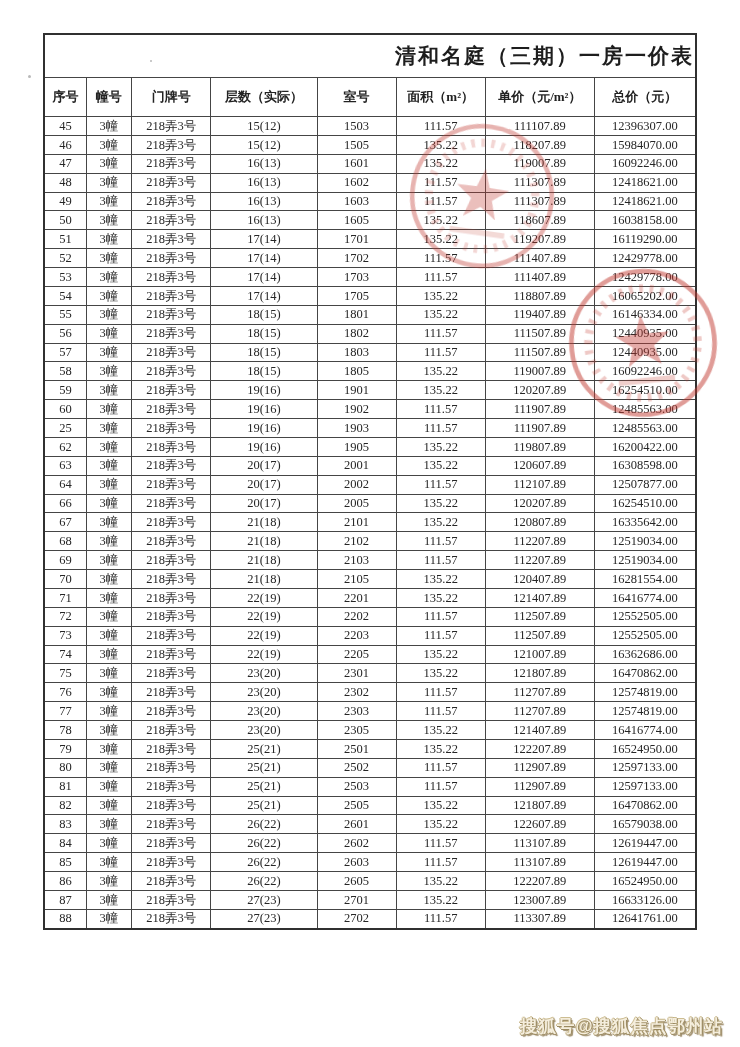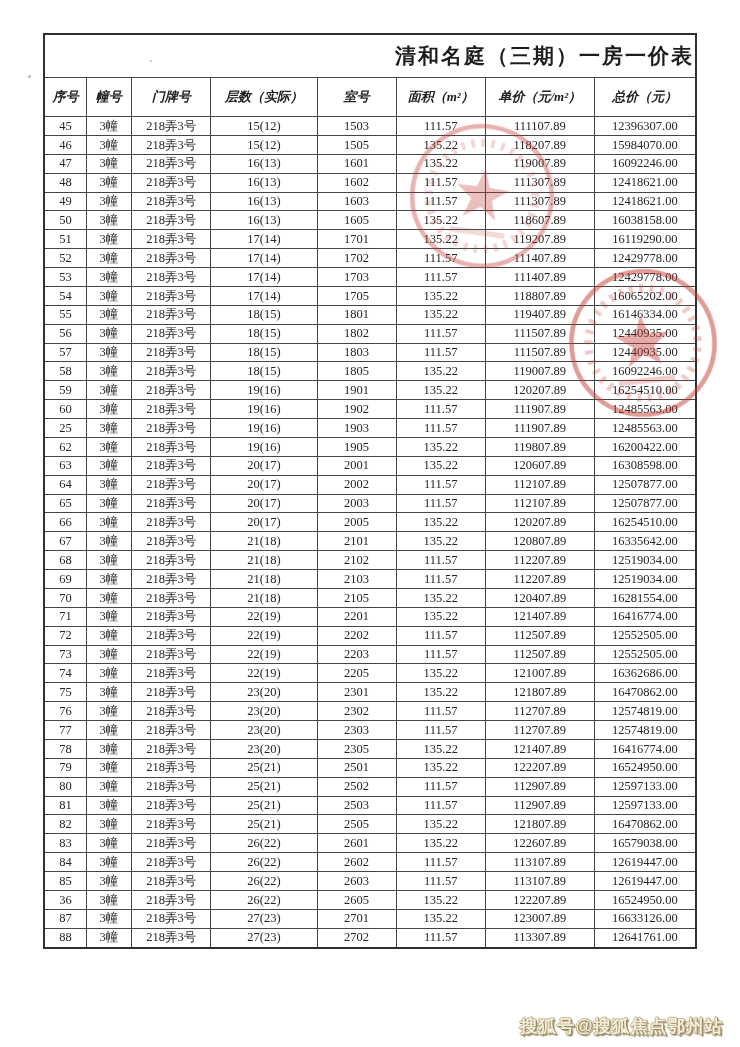--- a/index.html
+++ b/index.html
@@ -36,21 +36,20 @@
     color: #1d1d1d;
   }
   th.col-h {
     height: 38px;
     font-size: 13px;
     font-weight: 600;
     text-align: center;
     vertical-align: middle;
     padding: 0 1px;
     color: #222;
-    font-style: italic;
   }
   tbody td {
     height: 17.88px;
     padding: 0;
     text-align: center;
     vertical-align: middle;
     font-size: 12.5px;
     line-height: 1;
     color: #262626;
     white-space: nowrap;
@@ -317,30 +316,20 @@
       <td>64</td>
       <td>3幢</td>
       <td>218弄3号</td>
       <td>20(17)</td>
       <td>2002</td>
       <td>111.57</td>
       <td>112107.89</td>
       <td>12507877.00</td>
     </tr>
         <tr>
-      <td>65</td>
-      <td>3幢</td>
-      <td>218弄3号</td>
-      <td>20(17)</td>
-      <td>2003</td>
-      <td>111.57</td>
-      <td>112107.89</td>
-      <td>12507877.00</td>
-    </tr>
-        <tr>
       <td>66</td>
       <td>3幢</td>
       <td>218弄3号</td>
       <td>20(17)</td>
       <td>2005</td>
       <td>135.22</td>
       <td>120207.89</td>
       <td>16254510.00</td>
     </tr>
         <tr>
@@ -527,21 +516,21 @@
       <td>85</td>
       <td>3幢</td>
       <td>218弄3号</td>
       <td>26(22)</td>
       <td>2603</td>
       <td>111.57</td>
       <td>113107.89</td>
       <td>12619447.00</td>
     </tr>
         <tr>
-      <td>36</td>
+      <td>86</td>
       <td>3幢</td>
       <td>218弄3号</td>
       <td>26(22)</td>
       <td>2605</td>
       <td>135.22</td>
       <td>122207.89</td>
       <td>16524950.00</td>
     </tr>
         <tr>
       <td>87</td>

